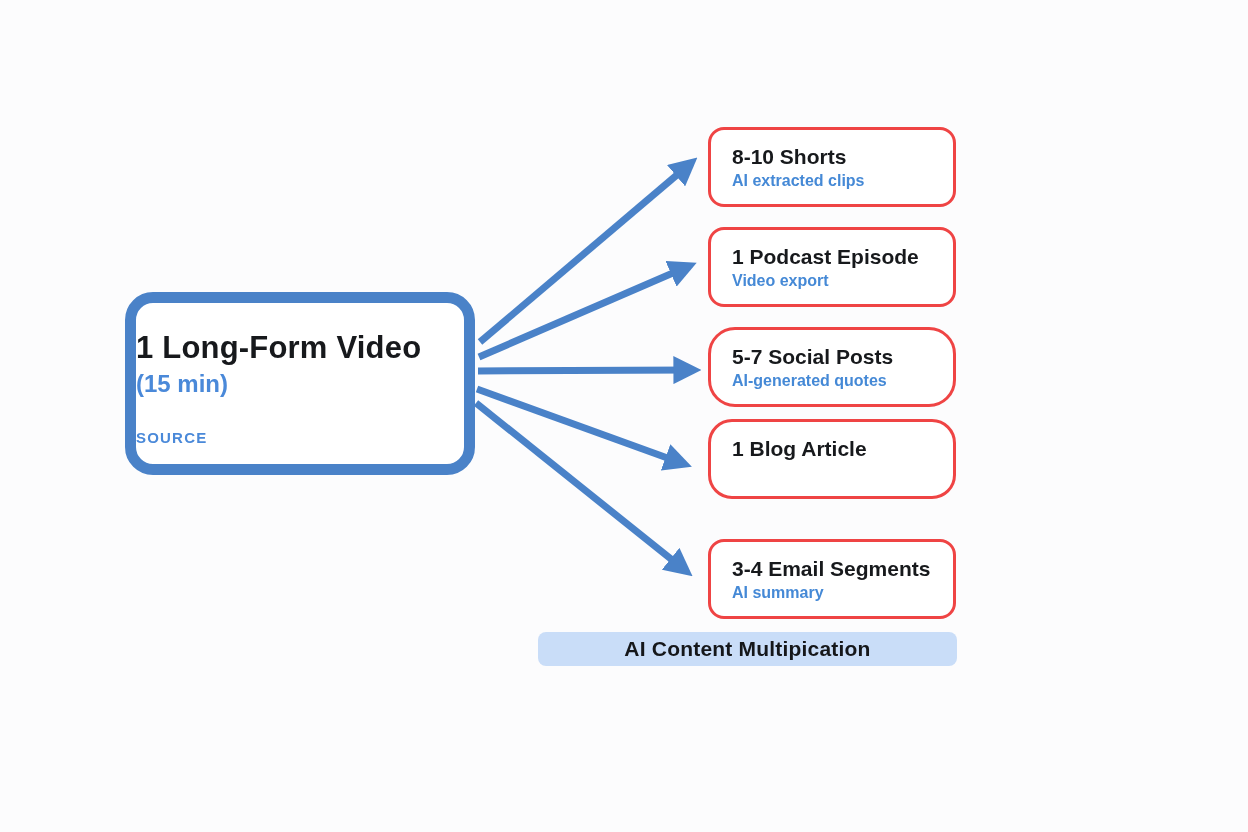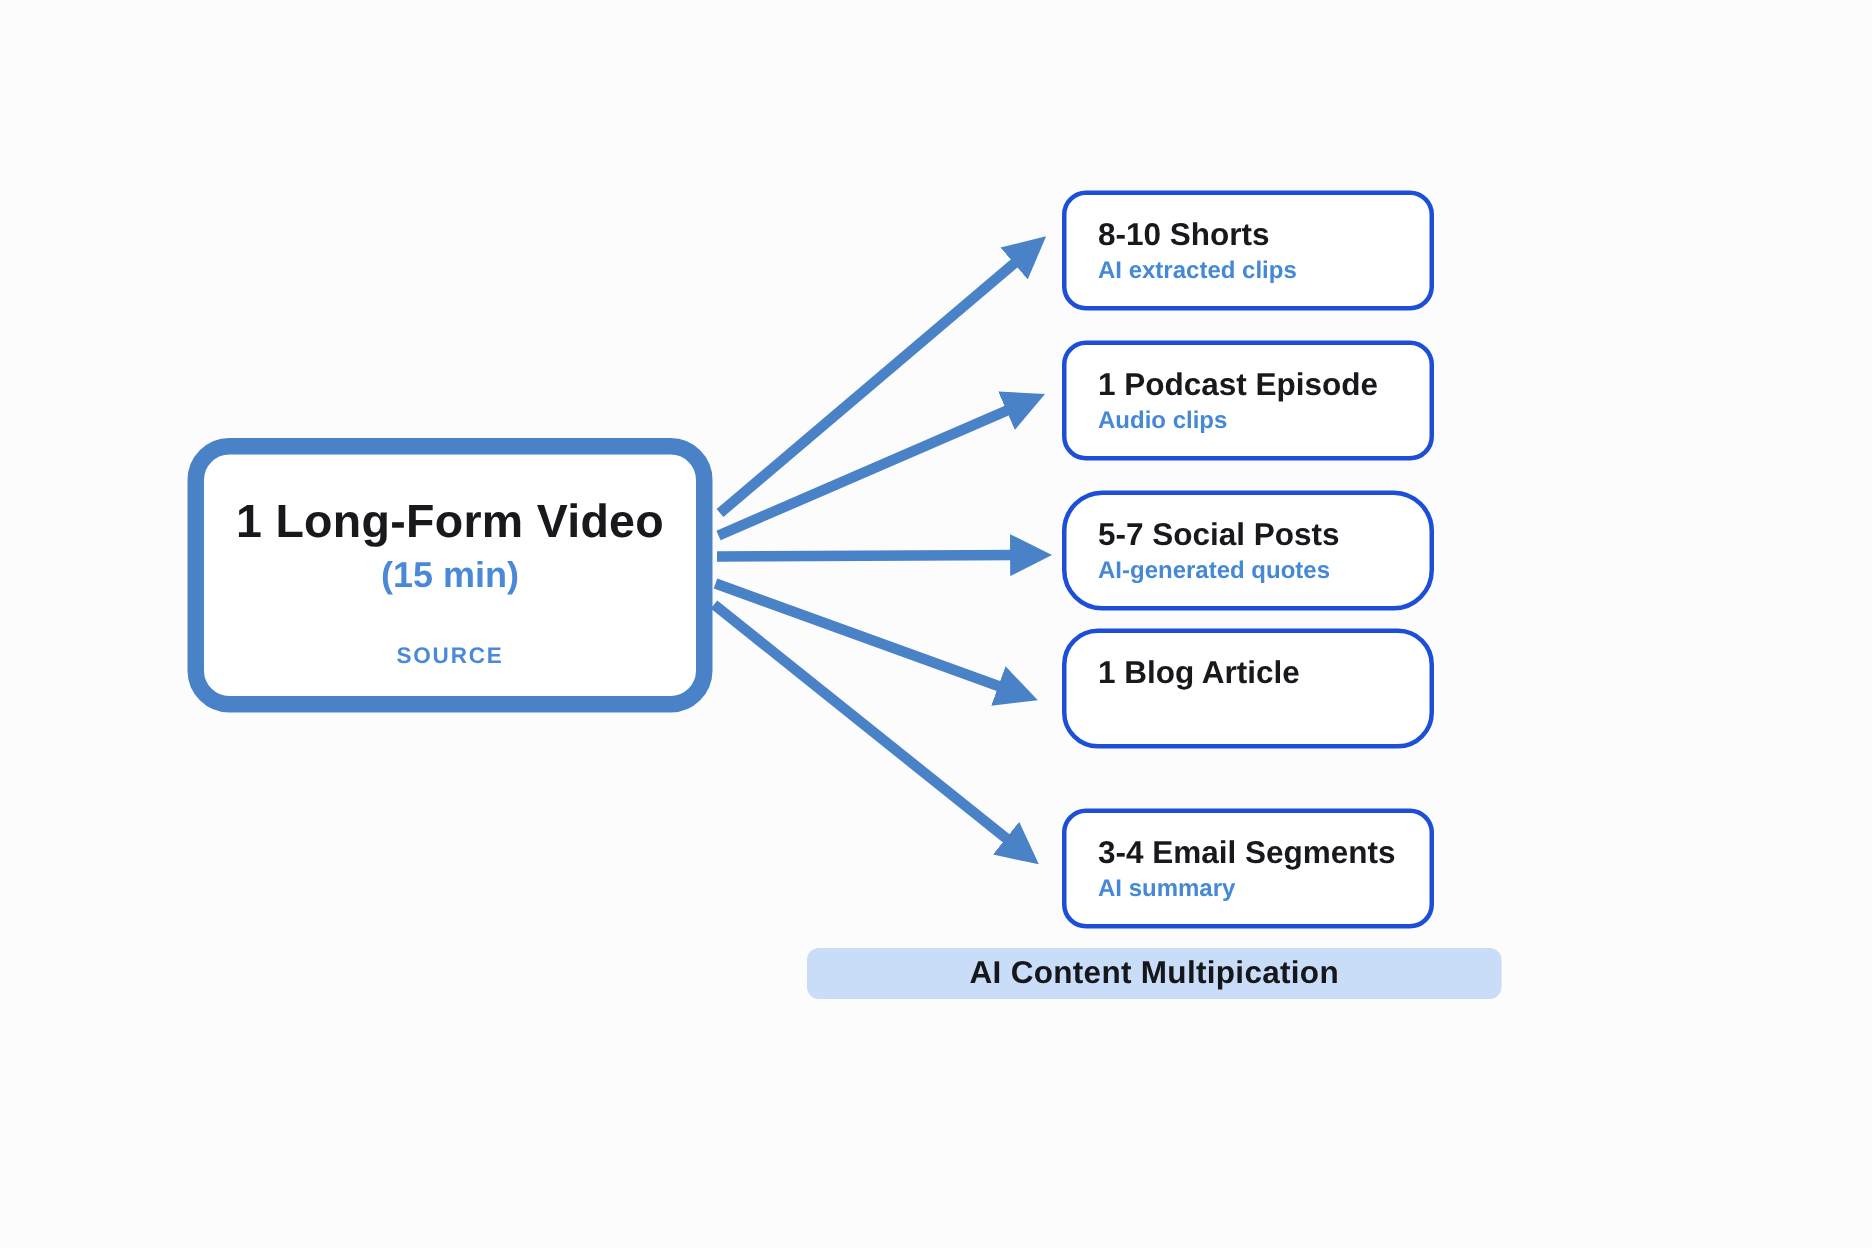--- a/index.html
+++ b/index.html
@@ -21,21 +21,21 @@
     pointer-events: none;
   }
 
   .source-box {
     position: absolute;
     left: 125px; top: 292px;
     width: 350px; height: 183px;
     background: #ffffff;
     border: 11px solid #4a82c8;
     border-radius: 28px;
-    text-align: center;
+    text-align: left;
   }
   .source-title {
     margin-top: 27px;
     font-size: 31px;
     font-weight: bold;
     color: #17191c;
     letter-spacing: 0.2px;
   }
   .source-duration {
     margin-top: 4px;
@@ -52,21 +52,21 @@
     letter-spacing: 1.2px;
     color: #4a89d9;
   }
 
   .output-box {
     position: absolute;
     left: 708px;
     width: 248px;
     height: 80px;
     background: #ffffff;
-    border: 3px solid #1d4ed8;
+    border: 3px solid #ef4444;
     border-radius: 16px;
     padding: 15px 10px 0 21px;
   }
   .output-box.pos-0 { top: 127px; }
   .output-box.pos-1 { top: 227px; }
   .output-box.pos-2 { top: 327px; border-radius: 27px; }
   .output-box.pos-3 { top: 419px; border-radius: 24px; }
   .output-box.pos-4 { top: 511px; margin-top: 28px; }
 
   .output-title {
@@ -80,21 +80,21 @@
     margin-top: 3px;
     font-size: 16px;
     font-weight: bold;
     color: #4589d6;
     white-space: nowrap;
   }
 
   .banner {
     position: absolute;
     left: 538px; top: 632px;
-    width: 463px; height: 34px;
+    width: 419px; height: 34px;
     background: #c9ddf8;
     border-radius: 8px;
     display: flex;
     align-items: center;
     justify-content: center;
   }
   .banner-label {
     font-size: 21px;
     font-weight: bold;
     color: #15171a;
@@ -127,21 +127,21 @@
     <div class="source-label">SOURCE</div>
   </div>
 
   <div class="output-box pos-0">
     <div class="output-title">8-10 Shorts</div>
     <div class="output-subtitle">AI extracted clips</div>
   </div>
 
   <div class="output-box pos-1">
     <div class="output-title">1 Podcast Episode</div>
-    <div class="output-subtitle">Audio clips</div>
+    <div class="output-subtitle">Video export</div>
   </div>
 
   <div class="output-box pos-2">
     <div class="output-title">5-7 Social Posts</div>
     <div class="output-subtitle">AI-generated quotes</div>
   </div>
 
   <div class="output-box pos-3">
     <div class="output-title">1 Blog Article</div>
   </div>

